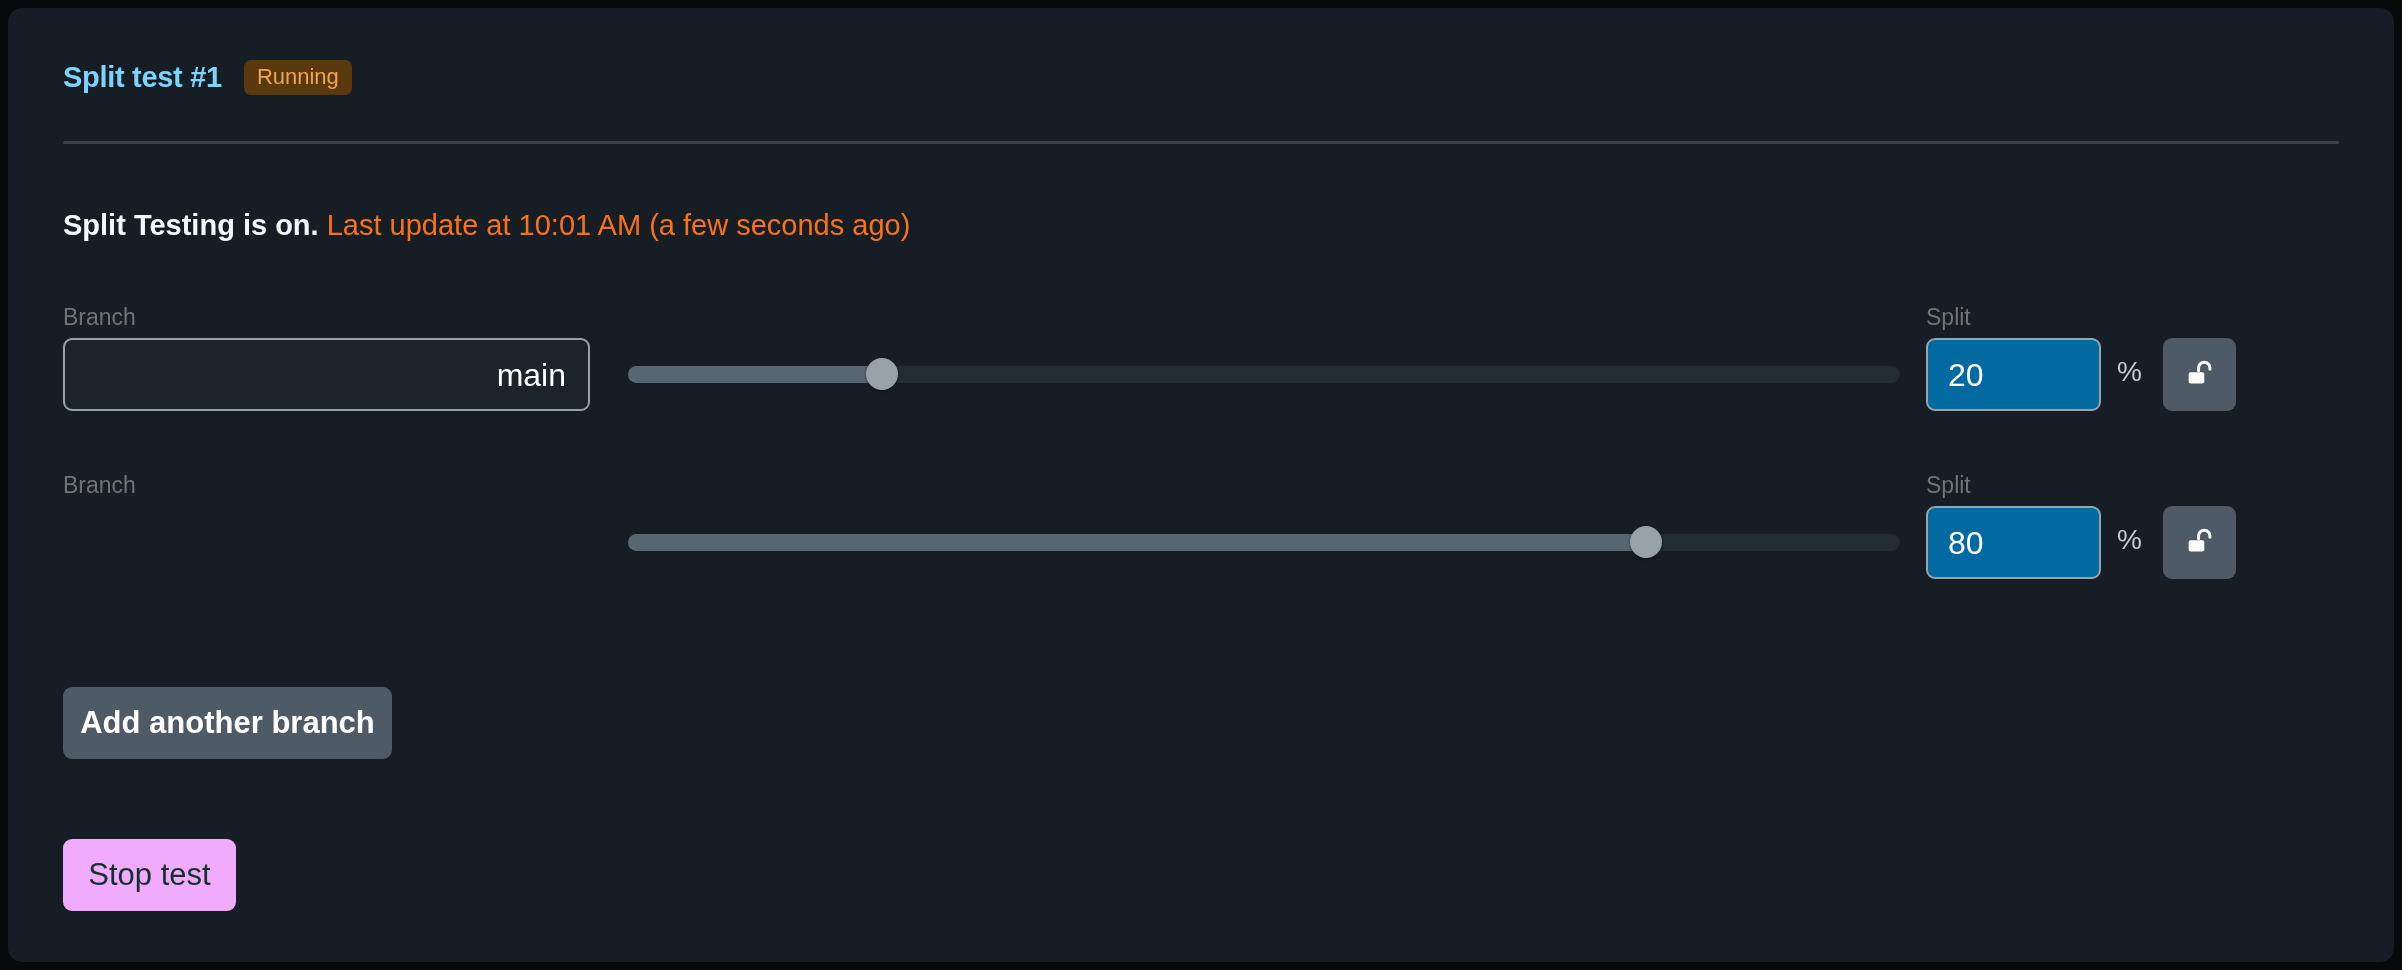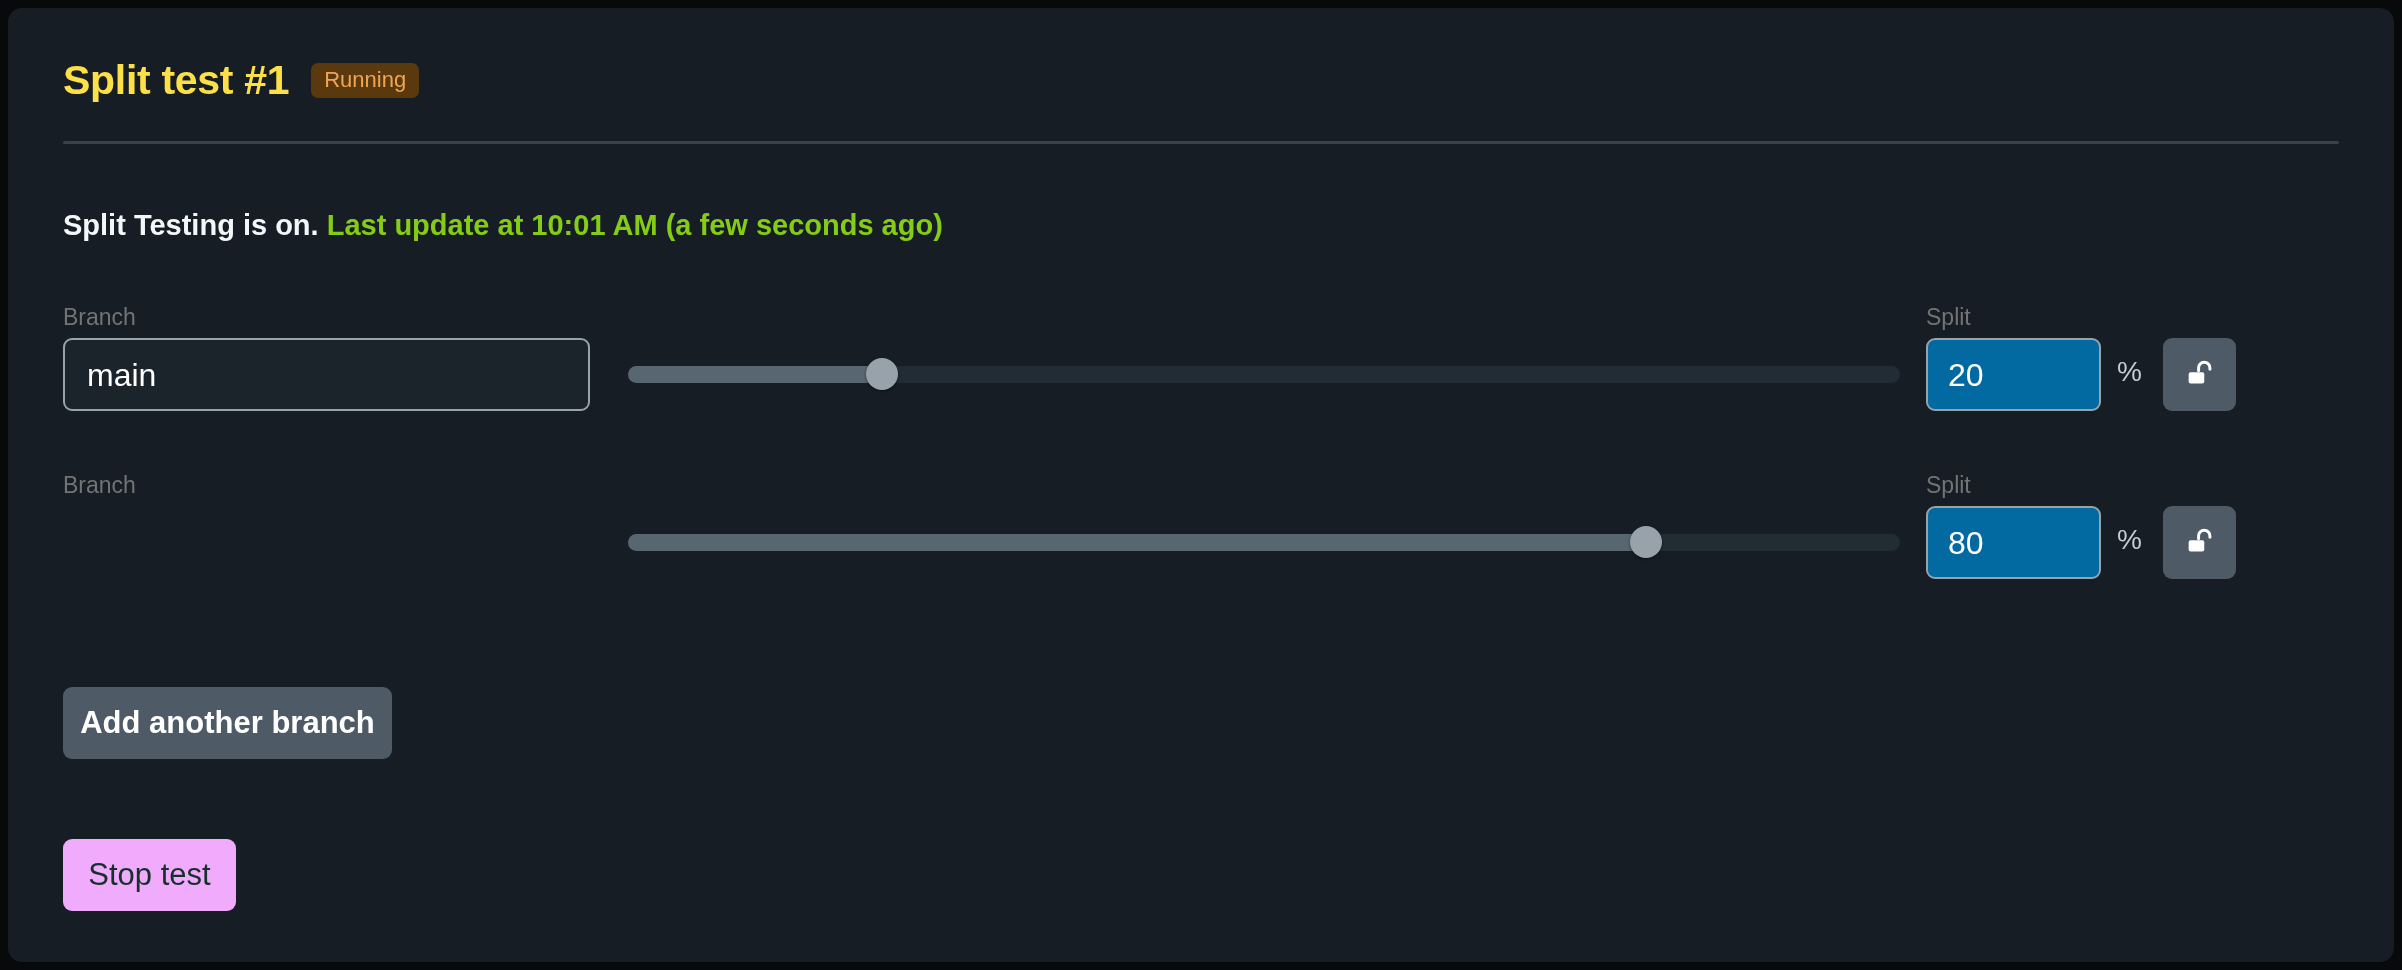--- a/index.html
+++ b/index.html
@@ -29,23 +29,23 @@
   
   .header {
     position: absolute;
     left: 55px;
     top: 52px;
     display: flex;
     align-items: center;
     gap: 22px;
   }
   .page-title {
-    font-size: 41px;
+    font-size: 29px;
     font-weight: bold;
-    color: #fde047;
+    color: #7dd3fc;
     letter-spacing: -0.3px;
     line-height: 1;
   }
   .status-badge {
     background: #5b390f;
     color: #f0a552;
     font-size: 22px;
     font-weight: normal;
     padding: 6px 13px 7px 13px;
     border-radius: 7px;
@@ -69,22 +69,22 @@
     top: 203px;
     font-size: 29px;
     line-height: 1;
     white-space: nowrap;
   }
   .status-strong {
     color: #f4f7f9;
     font-weight: bold;
   }
   .status-muted {
-    color: #84cc16;
-    font-weight: bold;
+    color: #f97316;
+    font-weight: normal;
   }
 
   
   .row {
     position: absolute;
     left: 0;
     width: 100%;
     height: 120px;
   }
   .row-1 { top: 298px; }
@@ -106,20 +106,21 @@
     top: 32px;
     width: 527px;
     height: 73px;
     box-sizing: border-box;
     background: #1b232b;
     border: 2px solid #98a2ab;
     border-radius: 9px;
     display: flex;
     align-items: center;
     padding: 0 22px;
+    text-align: right;
   }
   .branch-value {
     font-size: 32px;
     color: #ffffff;
     line-height: 1;
     flex: 1;
   }
   .chevron-down {
     width: 22px;
     height: 14px;

